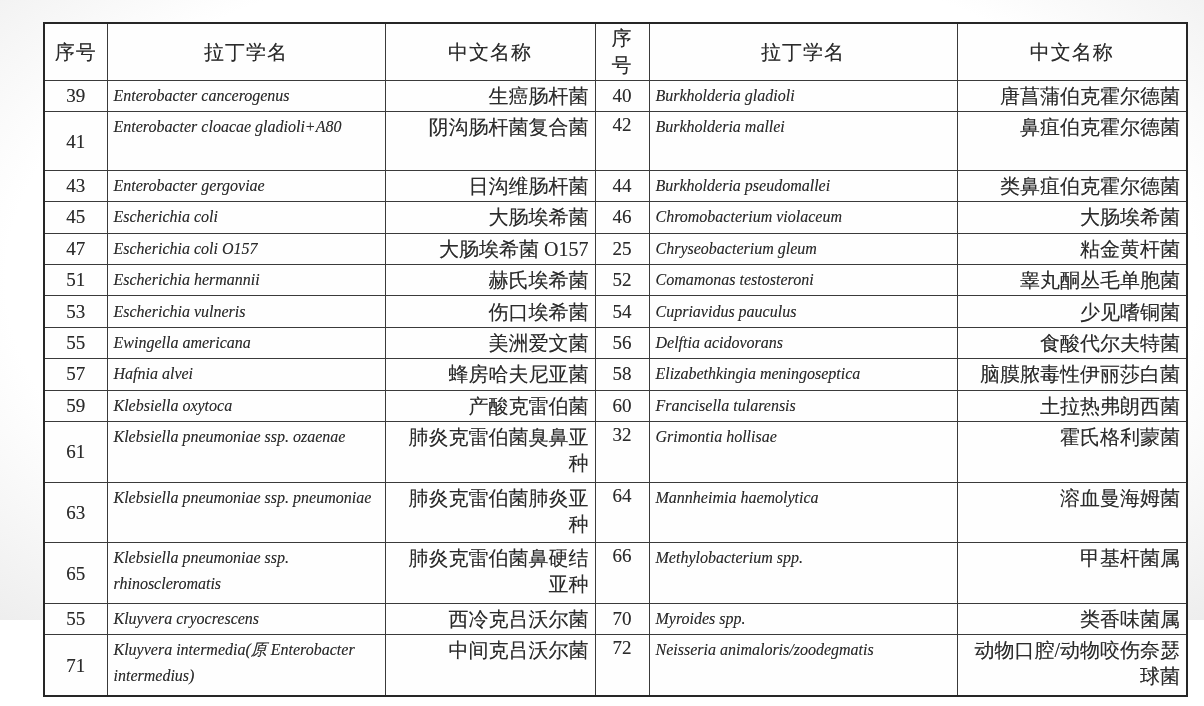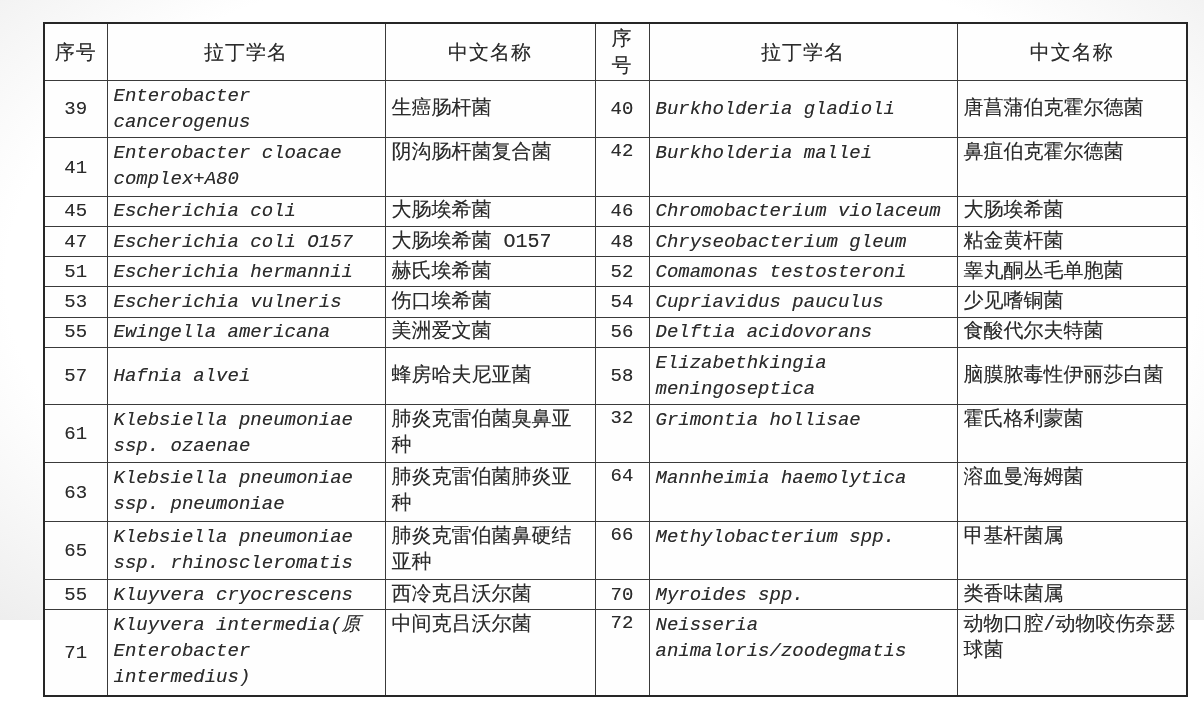--- a/index.html
+++ b/index.html
@@ -11,21 +11,20 @@
     overflow: hidden;
     font-family: "Liberation Serif", "DejaVu Serif", serif;
   }
   .page {
     position: relative;
     width: 1204px;
     height: 620px;
     background:
       radial-gradient(ellipse at 50% 45%, rgba(255,255,255,1) 70%, rgba(225,225,225,0.55) 100%),
       #fdfdfd;
-    font-family: Liberation Mono, monospace;
   }
   table.bacteria {
     position: absolute;
     left: 43px;
     top: 22px;
     width: 1143px;
     height: 675px;
     border-collapse: collapse;
     table-layout: fixed;
     background: #fefefe;
@@ -50,30 +49,31 @@
   }
   tbody tr { height: 27px; }
   tbody tr.tall { height: 54px; padding-left: 38px; }
   td.no {
     text-align: center;
     font-size: 19px;
     vertical-align: middle;
   }
   td.latin {
     font-style: italic;
-    font-size: 19px;
+    font-size: 16px;
     padding-left: 9px;
     vertical-align: middle;
     line-height: 26px;
   }
   td.cn {
     font-size: 20px;
     padding-left: 8px;
     vertical-align: middle;
     line-height: 26px;
+    text-align: right;
   }
   
   tr.tall td { vertical-align: top; padding-top: 2px; }
   tr.tall td.no-left { vertical-align: middle; }
   
   td, th { text-shadow: 0 0 0.5px rgba(40,40,40,0.45); }
 </style>
 </head>
 <body>
 
@@ -101,39 +101,47 @@
         <tr>
     <td class="no no-left">39</td>
     <td class="latin">Enterobacter cancerogenus</td>
     <td class="cn">生癌肠杆菌</td>
     <td class="no">40</td>
     <td class="latin">Burkholderia gladioli</td>
     <td class="cn">唐菖蒲伯克霍尔德菌</td>
   </tr>
         <tr class="tall">
     <td class="no no-left">41</td>
-    <td class="latin">Enterobacter cloacae complex+A80</td>
+    <td class="latin">Enterobacter cloacae gladioli+A80</td>
     <td class="cn">阴沟肠杆菌复合菌</td>
     <td class="no">42</td>
     <td class="latin">Burkholderia mallei</td>
     <td class="cn">鼻疽伯克霍尔德菌</td>
+  </tr>
+        <tr>
+    <td class="no no-left">43</td>
+    <td class="latin">Enterobacter gergoviae</td>
+    <td class="cn">日沟维肠杆菌</td>
+    <td class="no">44</td>
+    <td class="latin">Burkholderia pseudomallei</td>
+    <td class="cn">类鼻疽伯克霍尔德菌</td>
   </tr>
         <tr>
     <td class="no no-left">45</td>
     <td class="latin">Escherichia coli</td>
     <td class="cn">大肠埃希菌</td>
     <td class="no">46</td>
     <td class="latin">Chromobacterium violaceum</td>
     <td class="cn">大肠埃希菌</td>
   </tr>
         <tr>
     <td class="no no-left">47</td>
     <td class="latin">Escherichia coli O157</td>
     <td class="cn">大肠埃希菌 O157</td>
-    <td class="no">48</td>
+    <td class="no">25</td>
     <td class="latin">Chryseobacterium gleum</td>
     <td class="cn">粘金黄杆菌</td>
   </tr>
         <tr>
     <td class="no no-left">51</td>
     <td class="latin">Escherichia hermannii</td>
     <td class="cn">赫氏埃希菌</td>
     <td class="no">52</td>
     <td class="latin">Comamonas testosteroni</td>
     <td class="cn">睾丸酮丛毛单胞菌</td>
@@ -155,20 +163,28 @@
     <td class="cn">食酸代尔夫特菌</td>
   </tr>
         <tr>
     <td class="no no-left">57</td>
     <td class="latin">Hafnia alvei</td>
     <td class="cn">蜂房哈夫尼亚菌</td>
     <td class="no">58</td>
     <td class="latin">Elizabethkingia meningoseptica</td>
     <td class="cn">脑膜脓毒性伊丽莎白菌</td>
   </tr>
+        <tr>
+    <td class="no no-left">59</td>
+    <td class="latin">Klebsiella oxytoca</td>
+    <td class="cn">产酸克雷伯菌</td>
+    <td class="no">60</td>
+    <td class="latin">Francisella tularensis</td>
+    <td class="cn">土拉热弗朗西菌</td>
+  </tr>
         <tr class="tall">
     <td class="no no-left">61</td>
     <td class="latin">Klebsiella pneumoniae ssp. ozaenae</td>
     <td class="cn">肺炎克雷伯菌臭鼻亚种</td>
     <td class="no">32</td>
     <td class="latin">Grimontia hollisae</td>
     <td class="cn">霍氏格利蒙菌</td>
   </tr>
         <tr class="tall">
     <td class="no no-left">63</td>

